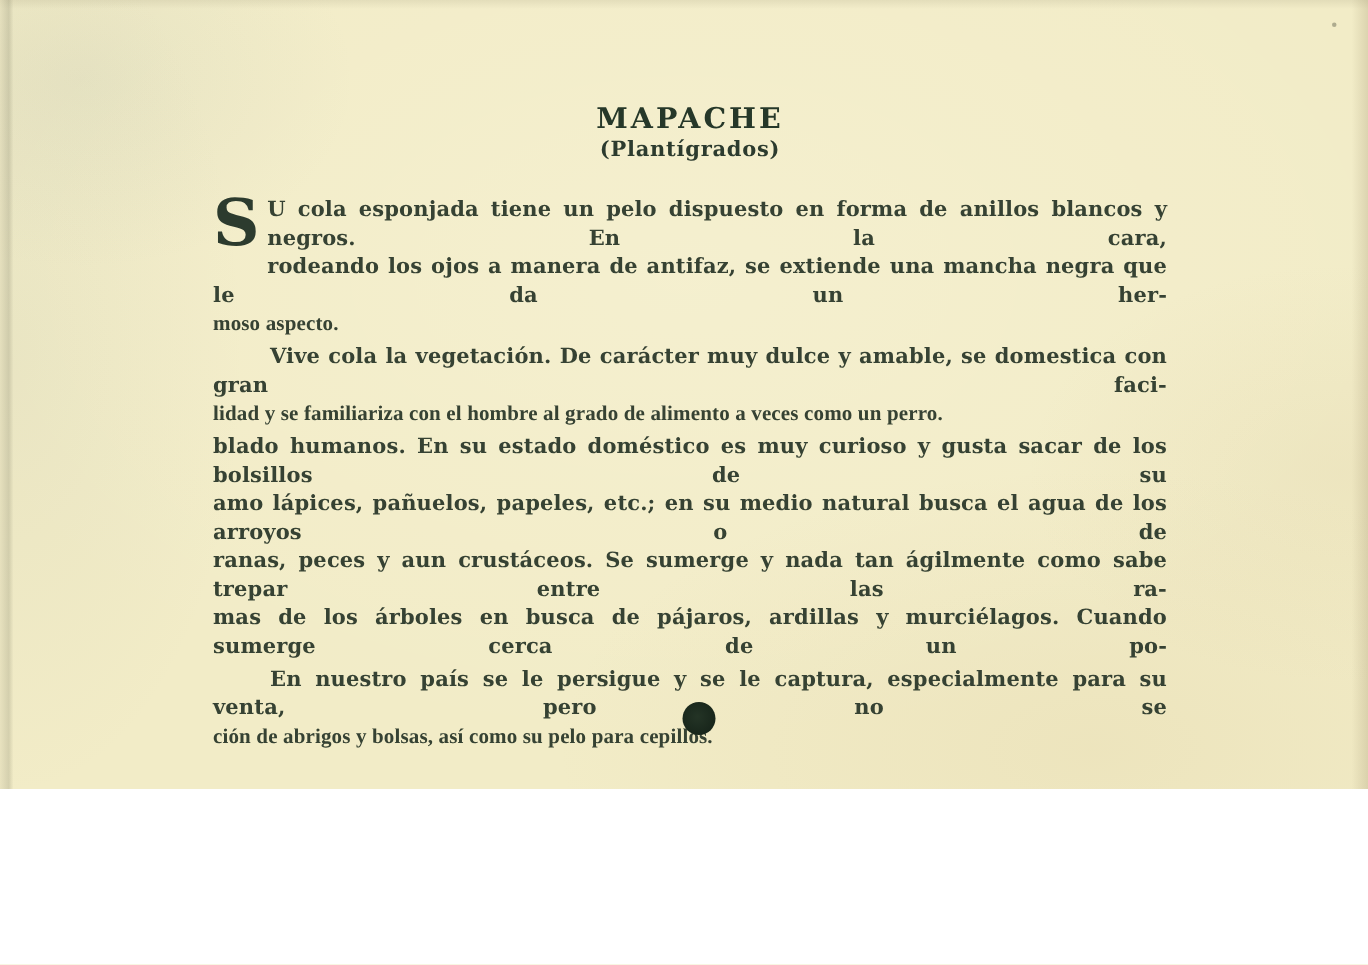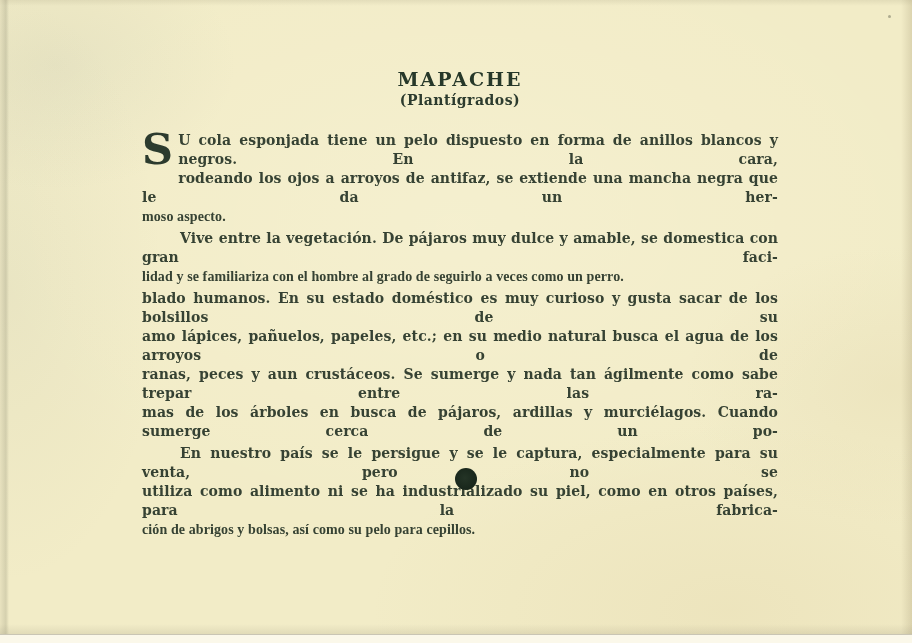--- a/index.html
+++ b/index.html
@@ -1,18 +1,18 @@
 <!DOCTYPE html>
 <html><head>
 <meta charset="utf-8">
 <style>
   html,body{margin:0;padding:0;}
   .page{
     position:relative;
-    width:912px;height:643px;
+    width:912px;height:526px;
     overflow:hidden;
     background-color:#f2ecc7;
     background-image:
       radial-gradient(ellipse 260px 180px at 6% 10%, rgba(150,162,152,0.12), transparent 70%),
       radial-gradient(ellipse 220px 420px at 1% 45%, rgba(158,166,148,0.10), transparent 70%),
       radial-gradient(ellipse 500px 260px at 80% 95%, rgba(205,182,128,0.14), transparent 72%),
       radial-gradient(ellipse 300px 200px at 98% 60%, rgba(200,180,130,0.12), transparent 70%),
       radial-gradient(ellipse 700px 420px at 50% 35%, rgba(255,253,238,0.20), transparent 75%);
     font-family:"DejaVu Serif","Liberation Serif",serif;
     color:#364233;
@@ -59,39 +59,38 @@
   <div class="speck"></div>
 
   <div class="heading title">MAPACHE</div>
   <div class="heading subtitle">(Plantígrados)</div>
 
   <div class="text-block">
 
     <div class="para">
       <span class="dropcap">S</span>
       <div class="ln">U cola esponjada tiene un pelo dispuesto en forma de anillos blancos y negros. En la cara,</div>
-      <div class="ln">rodeando los ojos a arroyos de antifaz, se extiende una mancha negra que le da un her-</div>
+      <div class="ln">rodeando los ojos a manera de antifaz, se extiende una mancha negra que le da un her-</div>
       <div class="ln end">moso aspecto.</div>
     </div>
 
     <div class="para">
-      <div class="ln ind">Vive entre la vegetación. De pájaros muy dulce y amable, se domestica con gran faci-</div>
-      <div class="ln end">lidad y se familiariza con el hombre al grado de seguirlo a veces como un perro.</div>
+      <div class="ln ind">Vive cola la vegetación. De carácter muy dulce y amable, se domestica con gran faci-</div>
+      <div class="ln end">lidad y se familiariza con el hombre al grado de alimento a veces como un perro.</div>
     </div>
 
     <div class="para">
       <div class="ln">blado humanos. En su estado doméstico es muy curioso y gusta sacar de los bolsillos de su</div>
       <div class="ln">amo lápices, pañuelos, papeles, etc.; en su medio natural busca el agua de los arroyos o de</div>
       <div class="ln">ranas, peces y aun crustáceos. Se sumerge y nada tan ágilmente como sabe trepar entre las ra-</div>
       <div class="ln">mas de los árboles en busca de pájaros, ardillas y murciélagos. Cuando sumerge cerca de un po-</div>
     </div>
 
     <div class="para">
       <div class="ln ind">En nuestro país se le persigue y se le captura, especialmente para su venta, pero no se</div>
-      <div class="ln">utiliza como alimento ni se ha industrializado su piel, como en otros países, para la fabrica-</div>
       <div class="ln end">ción de abrigos y bolsas, así como su pelo para cepillos.</div>
     </div>
 
   </div>
 
   <div class="divider-dot"></div>
 
 </div>
 
 </body></html>

